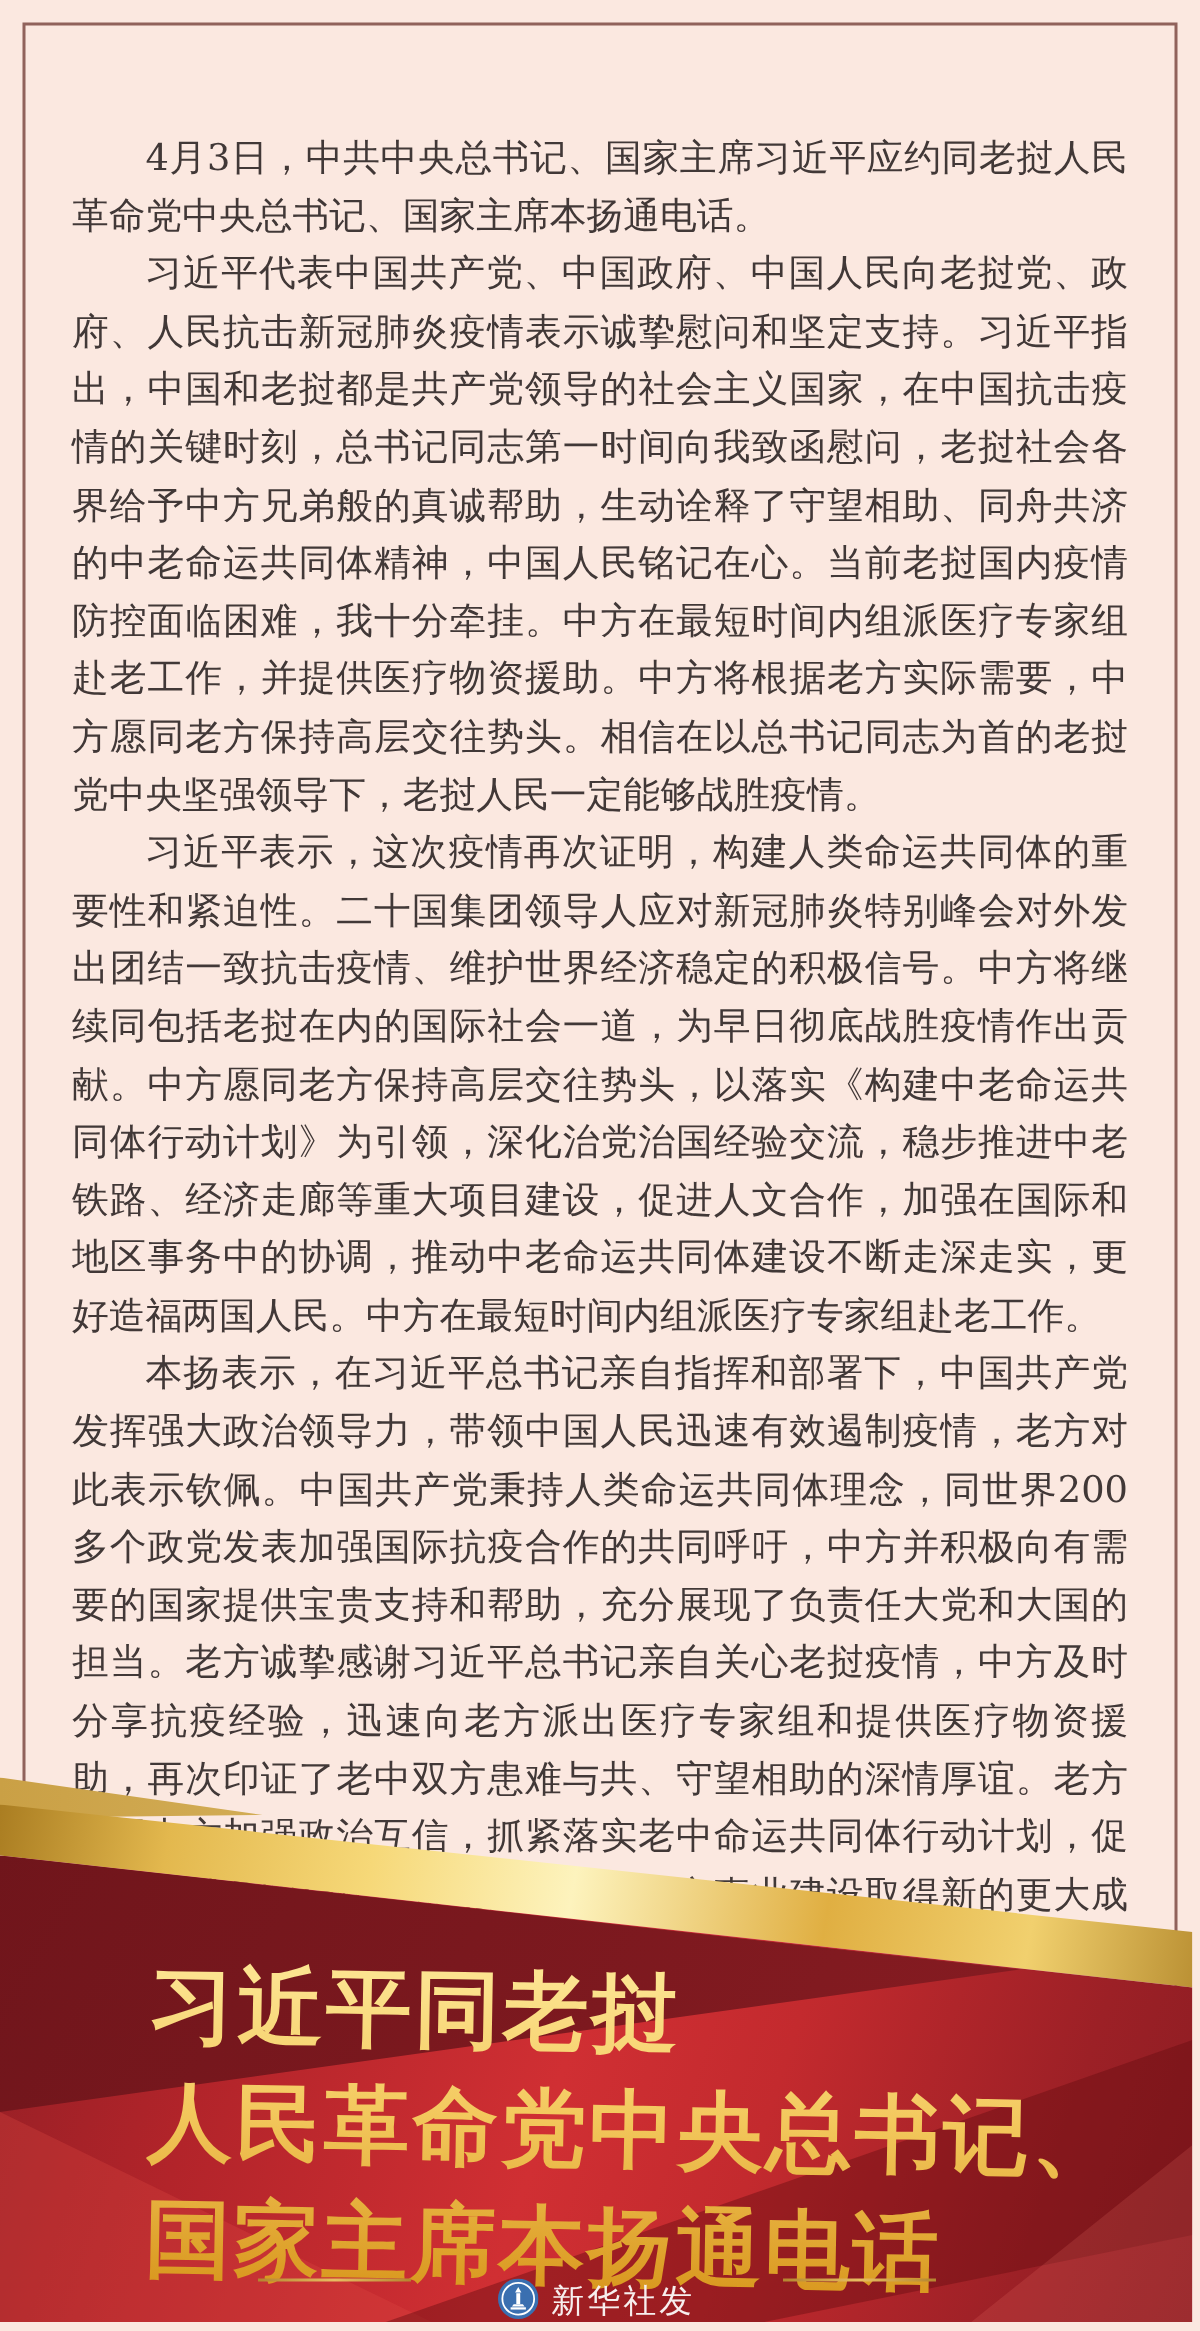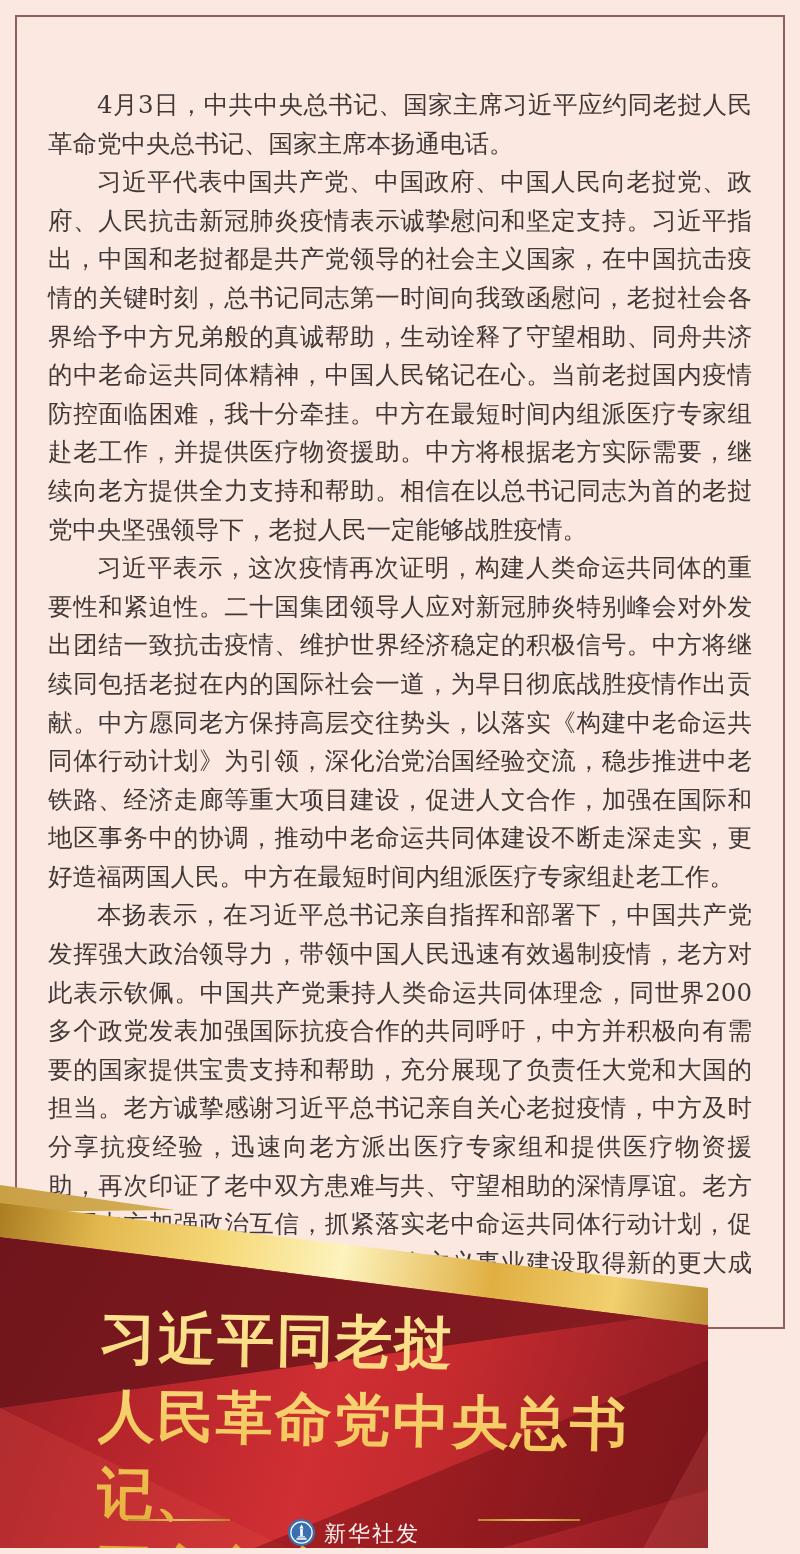--- a/index.html
+++ b/index.html
@@ -18,21 +18,21 @@
   }
   
   .article{
     position:absolute;left:48px;right:48px;top:56px;
     color:#413837;
     font-size:24.5px;line-height:38.6px;
     text-align:justify;text-justify:inter-ideograph;margin-top:30px;
   }
   .article p{margin:0;text-indent:2em;}
   
-  .banner{position:absolute;left:0;top:1180px;width:708px;height:374px;}
+  .banner{position:absolute;left:0;top:1180px;width:795px;height:374px;}
   .gold-echo{
     position:absolute;inset:0;
     background:linear-gradient(90deg,#caa045,#efd88e);
     clip-path:polygon(0 5px,175px 30px,0 32px);
   }
   .gold-stripe{
     position:absolute;inset:0;
     background:linear-gradient(100deg,#a87b20 0%,#e3b84e 14%,#f6d878 30%,#fdf3bd 46%,#e0af42 66%,#f1d06e 82%,#a87b20 100%);
     clip-path:polygon(0 23px,100% 108px,100% 145px,0 57px);
   }
@@ -88,21 +88,21 @@
 </style>
 </head>
 <body>
 
 <div class="page">
 
   <div class="frame"></div>
 
   <div class="article">
     <p>4月3日，中共中央总书记、国家主席习近平应约同老挝人民革命党中央总书记、国家主席本扬通电话。</p>
-    <p>习近平代表中国共产党、中国政府、中国人民向老挝党、政府、人民抗击新冠肺炎疫情表示诚挚慰问和坚定支持。习近平指出，中国和老挝都是共产党领导的社会主义国家，在中国抗击疫情的关键时刻，总书记同志第一时间向我致函慰问，老挝社会各界给予中方兄弟般的真诚帮助，生动诠释了守望相助、同舟共济的中老命运共同体精神，中国人民铭记在心。当前老挝国内疫情防控面临困难，我十分牵挂。中方在最短时间内组派医疗专家组赴老工作，并提供医疗物资援助。中方将根据老方实际需要，继续向老方提供全力支持和帮助。相信在以总书记同志为首的老挝党中央坚强领导下，老挝人民一定能够战胜疫情。</p>
+    <p>习近平代表中国共产党、中国政府、中国人民向老挝党、政府、人民抗击新冠肺炎疫情表示诚挚慰问和坚定支持。习近平指出，中国和老挝都是共产党领导的社会主义国家，在中国抗击疫情的关键时刻，总书记同志第一时间向我致函慰问，老挝社会各界给予中方兄弟般的真诚帮助，生动诠释了守望相助、同舟共济的中老命运共同体精神，中国人民铭记在心。当前老挝国内疫情防控面临困难，我十分牵挂。中方在最短时间内组派医疗专家组赴老工作，并提供医疗物资援助。中方将根据老方实际需要，中方愿同老方保持高层交往势头。相信在以总书记同志为首的老挝党中央坚强领导下，老挝人民一定能够战胜疫情。</p>
     <p>习近平表示，这次疫情再次证明，构建人类命运共同体的重要性和紧迫性。二十国集团领导人应对新冠肺炎特别峰会对外发出团结一致抗击疫情、维护世界经济稳定的积极信号。中方将继续同包括老挝在内的国际社会一道，为早日彻底战胜疫情作出贡献。中方愿同老方保持高层交往势头，以落实《构建中老命运共同体行动计划》为引领，深化治党治国经验交流，稳步推进中老铁路、经济走廊等重大项目建设，促进人文合作，加强在国际和地区事务中的协调，推动中老命运共同体建设不断走深走实，更好造福两国人民。中方在最短时间内组派医疗专家组赴老工作。</p>
     <p>本扬表示，在习近平总书记亲自指挥和部署下，中国共产党发挥强大政治领导力，带领中国人民迅速有效遏制疫情，老方对此表示钦佩。中国共产党秉持人类命运共同体理念，同世界200多个政党发表加强国际抗疫合作的共同呼吁，中方并积极向有需要的国家提供宝贵支持和帮助，充分展现了负责任大党和大国的担当。老方诚挚感谢习近平总书记亲自关心老挝疫情，中方及时分享抗疫经验，迅速向老方派出医疗专家组和提供医疗物资援助，再次印证了老中双方患难与共、守望相助的深情厚谊。老方愿同中方加强政治互信，抓紧落实老中命运共同体行动计划，促进各领域务实合作，推动两国社会主义事业建设取得新的更大成就。</p>
   </div>
 
   <div class="banner">
     <div class="gold-echo"></div>
     <div class="gold-stripe"></div>
 
     <div class="red-clip">
       <div class="wedge wedge-dark-tl"></div>

